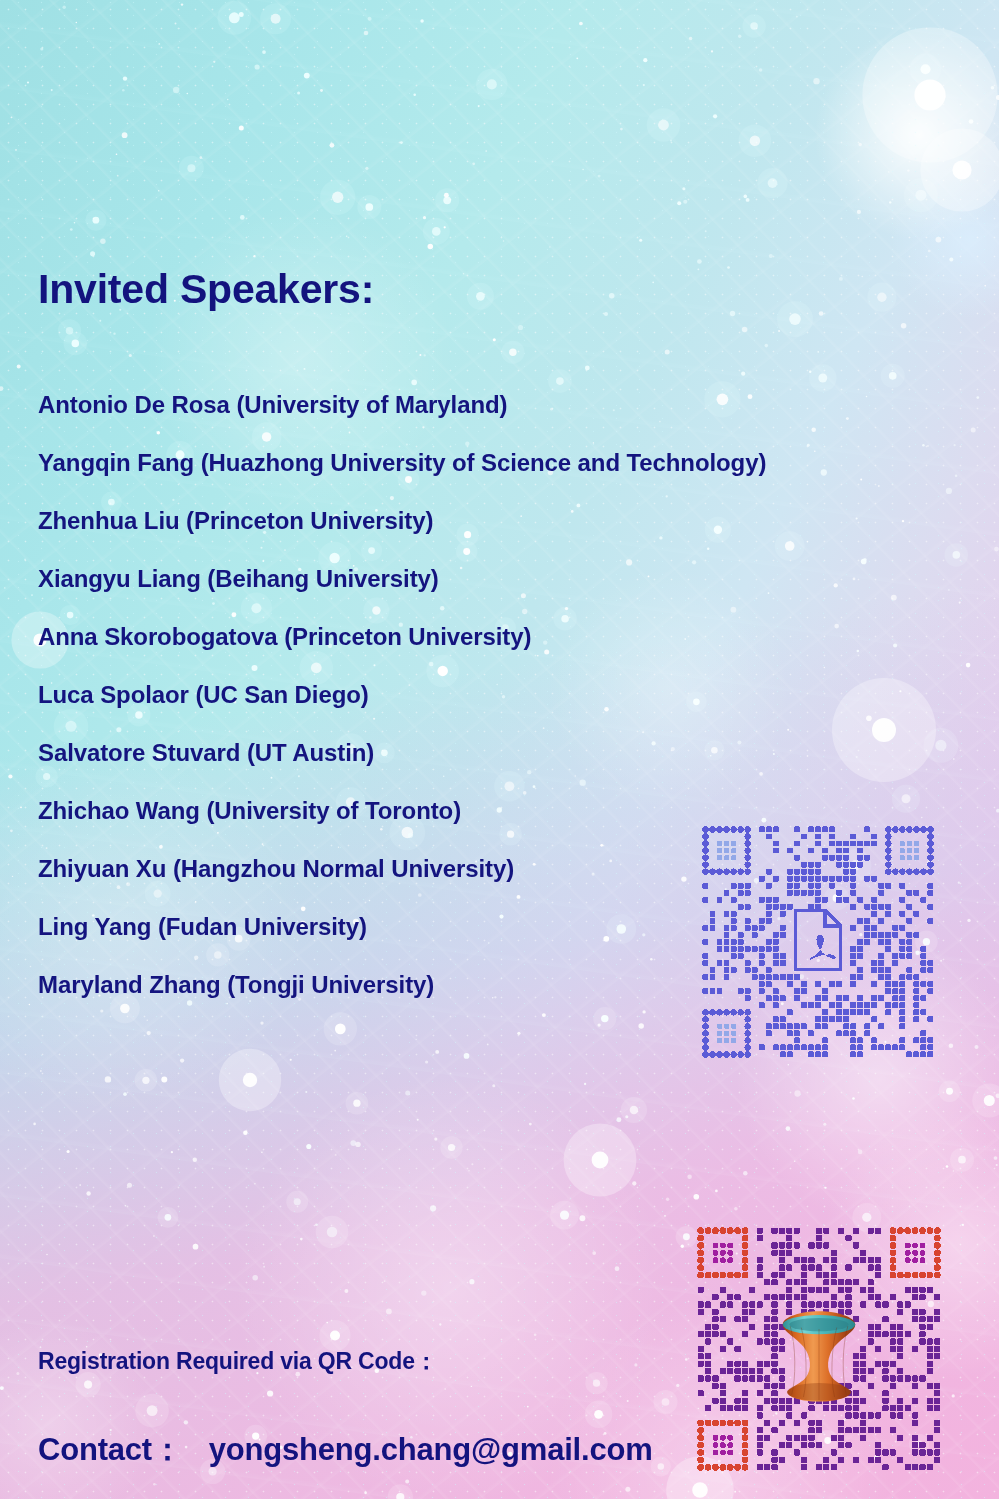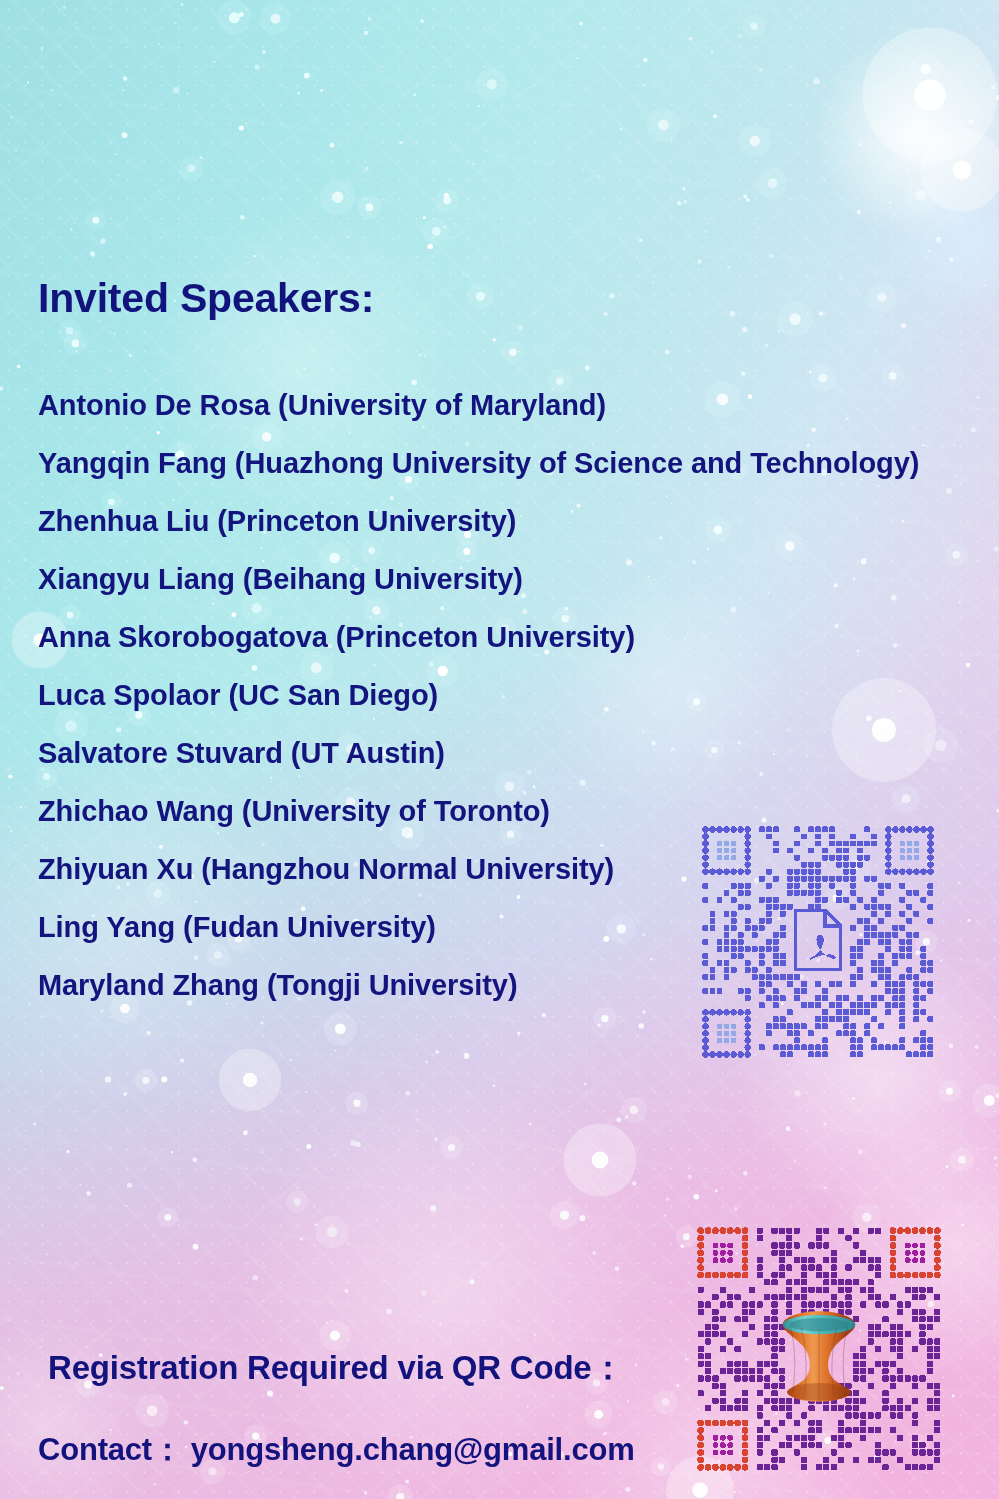--- a/index.html
+++ b/index.html
@@ -94,46 +94,46 @@
   #title-line2-row { display: flex; align-items: baseline; gap: 30px; }
   #event-date {
     font-size: 38px;
     font-weight: bold;
     color: #14147f;
     letter-spacing: -0.3px;
   }
 
   #speakers-heading {
     left: 38px; top: 266px;
-    font-size: 41px; font-weight: bold; letter-spacing: -0.2px; margin-top: 9px;
+    font-size: 41px; font-weight: bold; letter-spacing: -0.2px;
   }
 
   #speakers-list {
     position: absolute;
     left: 38px; top: 376px;
     width: 950px;
   }
   .speaker-row {
-    font-size: 29px;
+    font-size: 24px;
     font-weight: bold;
     line-height: 58px;
     color: #14147f;
     letter-spacing: -0.1px;
     white-space: nowrap;
   }
 
   #registration-line {
-    left: 48px; top: 1346px;
-    font-size: 33px; font-weight: bold; letter-spacing: -0.2px;
+    left: 38px; top: 1346px;
+    font-size: 23px; font-weight: bold; letter-spacing: -0.2px;
   }
   #contact-line {
     left: 38px; top: 1429px;
     font-size: 31px; font-weight: bold; letter-spacing: -0.2px;
   }
-  #contact-line .c-label { margin-right: 8px; }
+  #contact-line .c-label { margin-right: 26px; }
 
   
   .qr { position: absolute; }
   #qr-top    { left: 694px; top: 826px;  width: 248px; height: 232px; }
   #qr-bottom { left: 694px; top: 1227px; width: 250px; height: 244px; }
   .qr svg { display: block; width: 100%; height: 100%; }
 </style>
 </head>
 <body>
 

